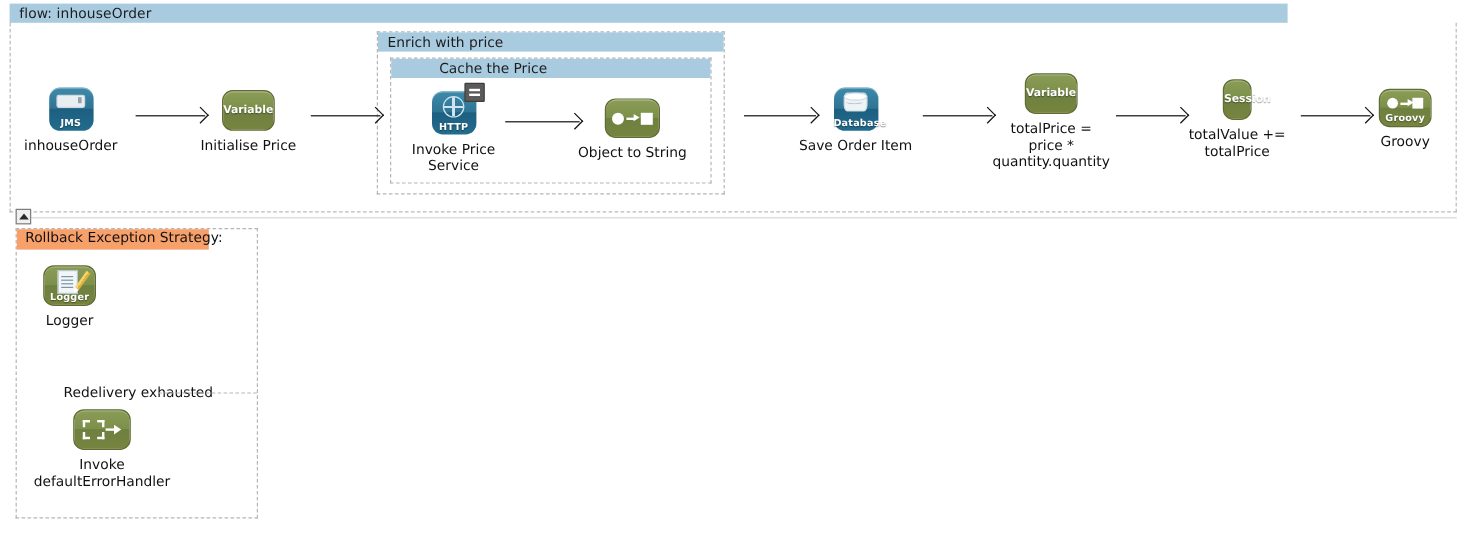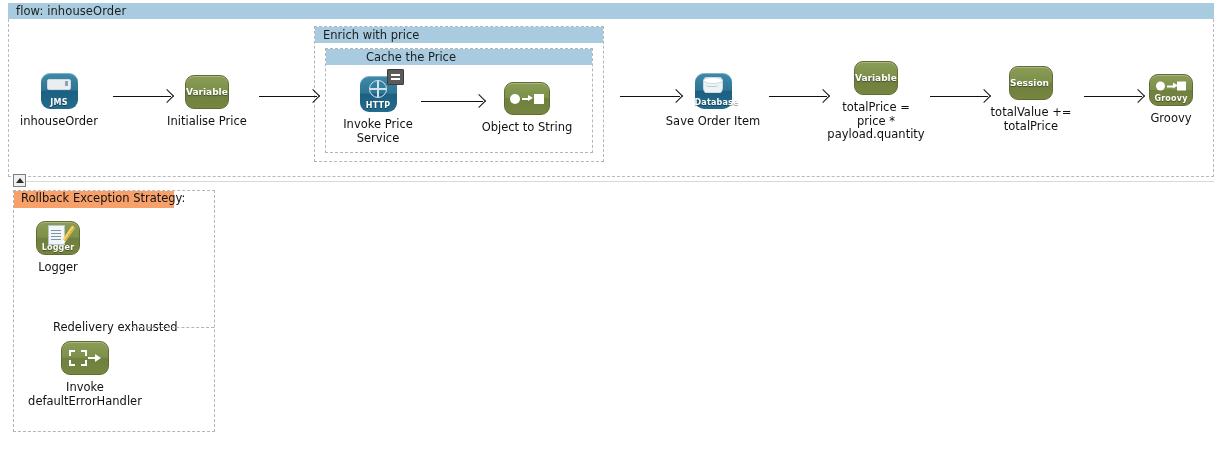--- a/index.html
+++ b/index.html
@@ -12,21 +12,21 @@
     width: 1221px;
     height: 449px;
     background: #ffffff;
     overflow: hidden;
   }
 
   
   .flow-header {
     position: absolute;
     left: 8px; top: 3px;
-    width: 1206px; height: 16px;
+    width: 1065px; height: 16px;
     background: #a8cbe0;
     display: flex; align-items: center;
     padding-left: 8px;
     box-sizing: border-box;
   }
   .flow-header .lbl {
     font-size: 11.5px;
     color: #1d1d1d;
     white-space: nowrap;
     letter-spacing: 0.1px;
@@ -435,27 +435,27 @@
   </div>
 
   <div class="arrow" style="left:769px; top:96px; width:58px;"></div>
 
   <div class="node" style="left:876px; top:61px;">
     <div class="ic ic-green" style="width:44px;height:34px;">
       <span class="midlabel">Variable</span>
     </div>
     <div class="caption">totalPrice =
 price *
-payload.quantity</div>
+quantity.quantity</div>
   </div>
 
   <div class="arrow" style="left:930px; top:96px; width:58px;"></div>
 
   <div class="node" style="left:1031px; top:66px;">
-    <div class="ic ic-green" style="width:44px;height:34px;">
+    <div class="ic ic-green" style="width:24px;height:34px;">
       <span class="midlabel">Session</span>
     </div>
     <div class="caption">totalValue +=
 totalPrice</div>
   </div>
 
   <div class="arrow" style="left:1084px; top:96px; width:58px;"></div>
 
   <div class="node" style="left:1171px; top:74px;">
     <div class="ic ic-green" style="width:44px;height:32px;">

